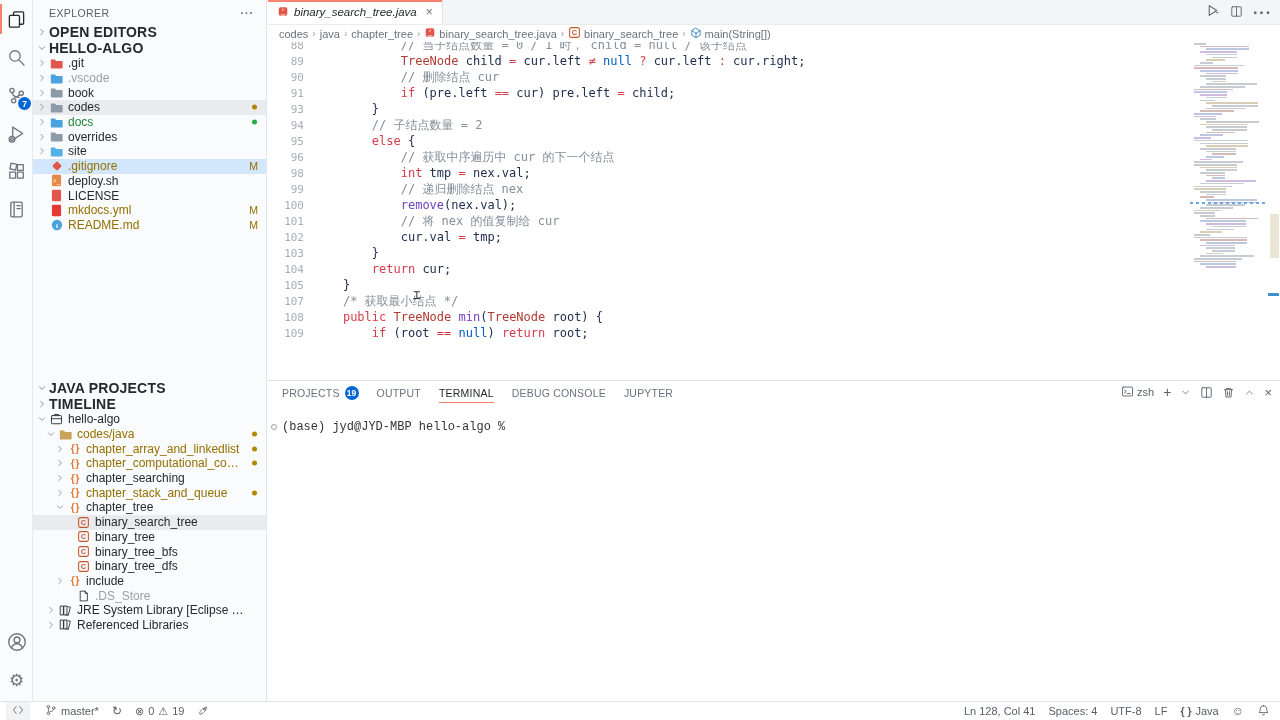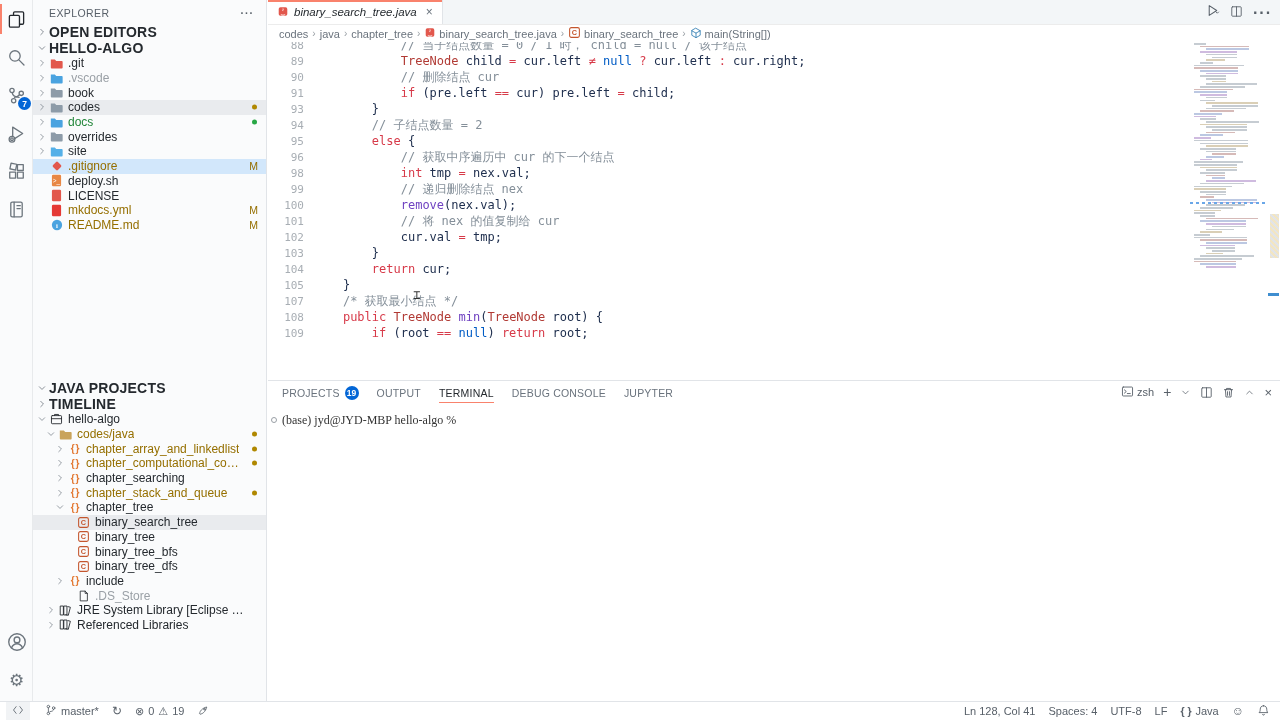--- a/index.html
+++ b/index.html
@@ -61,21 +61,21 @@
   .mouse-ibeam{position:absolute;left:145px;top:246px;color:#333;font-size:12px;font-family:"DejaVu Sans Mono",monospace;z-index:9;}
   
   .panel{position:absolute;left:0;right:0;top:380px;height:321px;background:#fff;border-top:1px solid #e1e4e8;}
   .panel-tabs{display:flex;align-items:center;height:23px;padding-left:14px;gap:18px;}
   .ptab{position:relative;display:flex;align-items:center;gap:5px;font-size:10.5px;color:#6a737d;letter-spacing:.2px;cursor:pointer;height:100%;}
   .ptab.active{color:#24292e;}
   .ptab.active::after{content:"";position:absolute;left:0;right:0;bottom:1px;height:1.5px;background:#f9826c;}
   .ptab-badge{background:#0366d6;color:#fff;font-size:8.5px;min-width:14px;height:14px;border-radius:8px;display:flex;align-items:center;justify-content:center;font-weight:700;}
   .panel-controls{position:absolute;right:8px;top:3px;display:flex;align-items:center;gap:9px;color:#586069;font-size:11px;}
   .pc-item{display:flex;align-items:center;gap:3px;cursor:pointer;}
-  .term-line{position:relative;margin-top:9px;padding-left:14px;font-family:Liberation Serif, serif;font-size:12px;color:#333;}
+  .term-line{position:relative;margin-top:16px;padding-left:14px;font-family:Liberation Mono, monospace;font-size:12px;color:#333;}
   .term-deco{position:absolute;left:3px;top:4px;width:6px;height:6px;border:1px solid #9aa0a6;border-radius:50%;}
   
   .statusbar{position:absolute;left:0;right:0;bottom:0;height:19px;background:#fff;border-top:1px solid #e1e4e8;
              display:flex;align-items:center;justify-content:space-between;font-size:11px;color:#586069;padding:0 10px 0 6px;}
   .sb-group{display:flex;align-items:center;gap:13px;}
   .sb-item{display:flex;align-items:center;gap:4px;cursor:pointer;white-space:nowrap;}
   .sb-remote{background:#f1f3f5;height:19px;display:flex;align-items:center;padding:0 6px;margin-right:2px;}
 </style>
 </head>
 <body>

